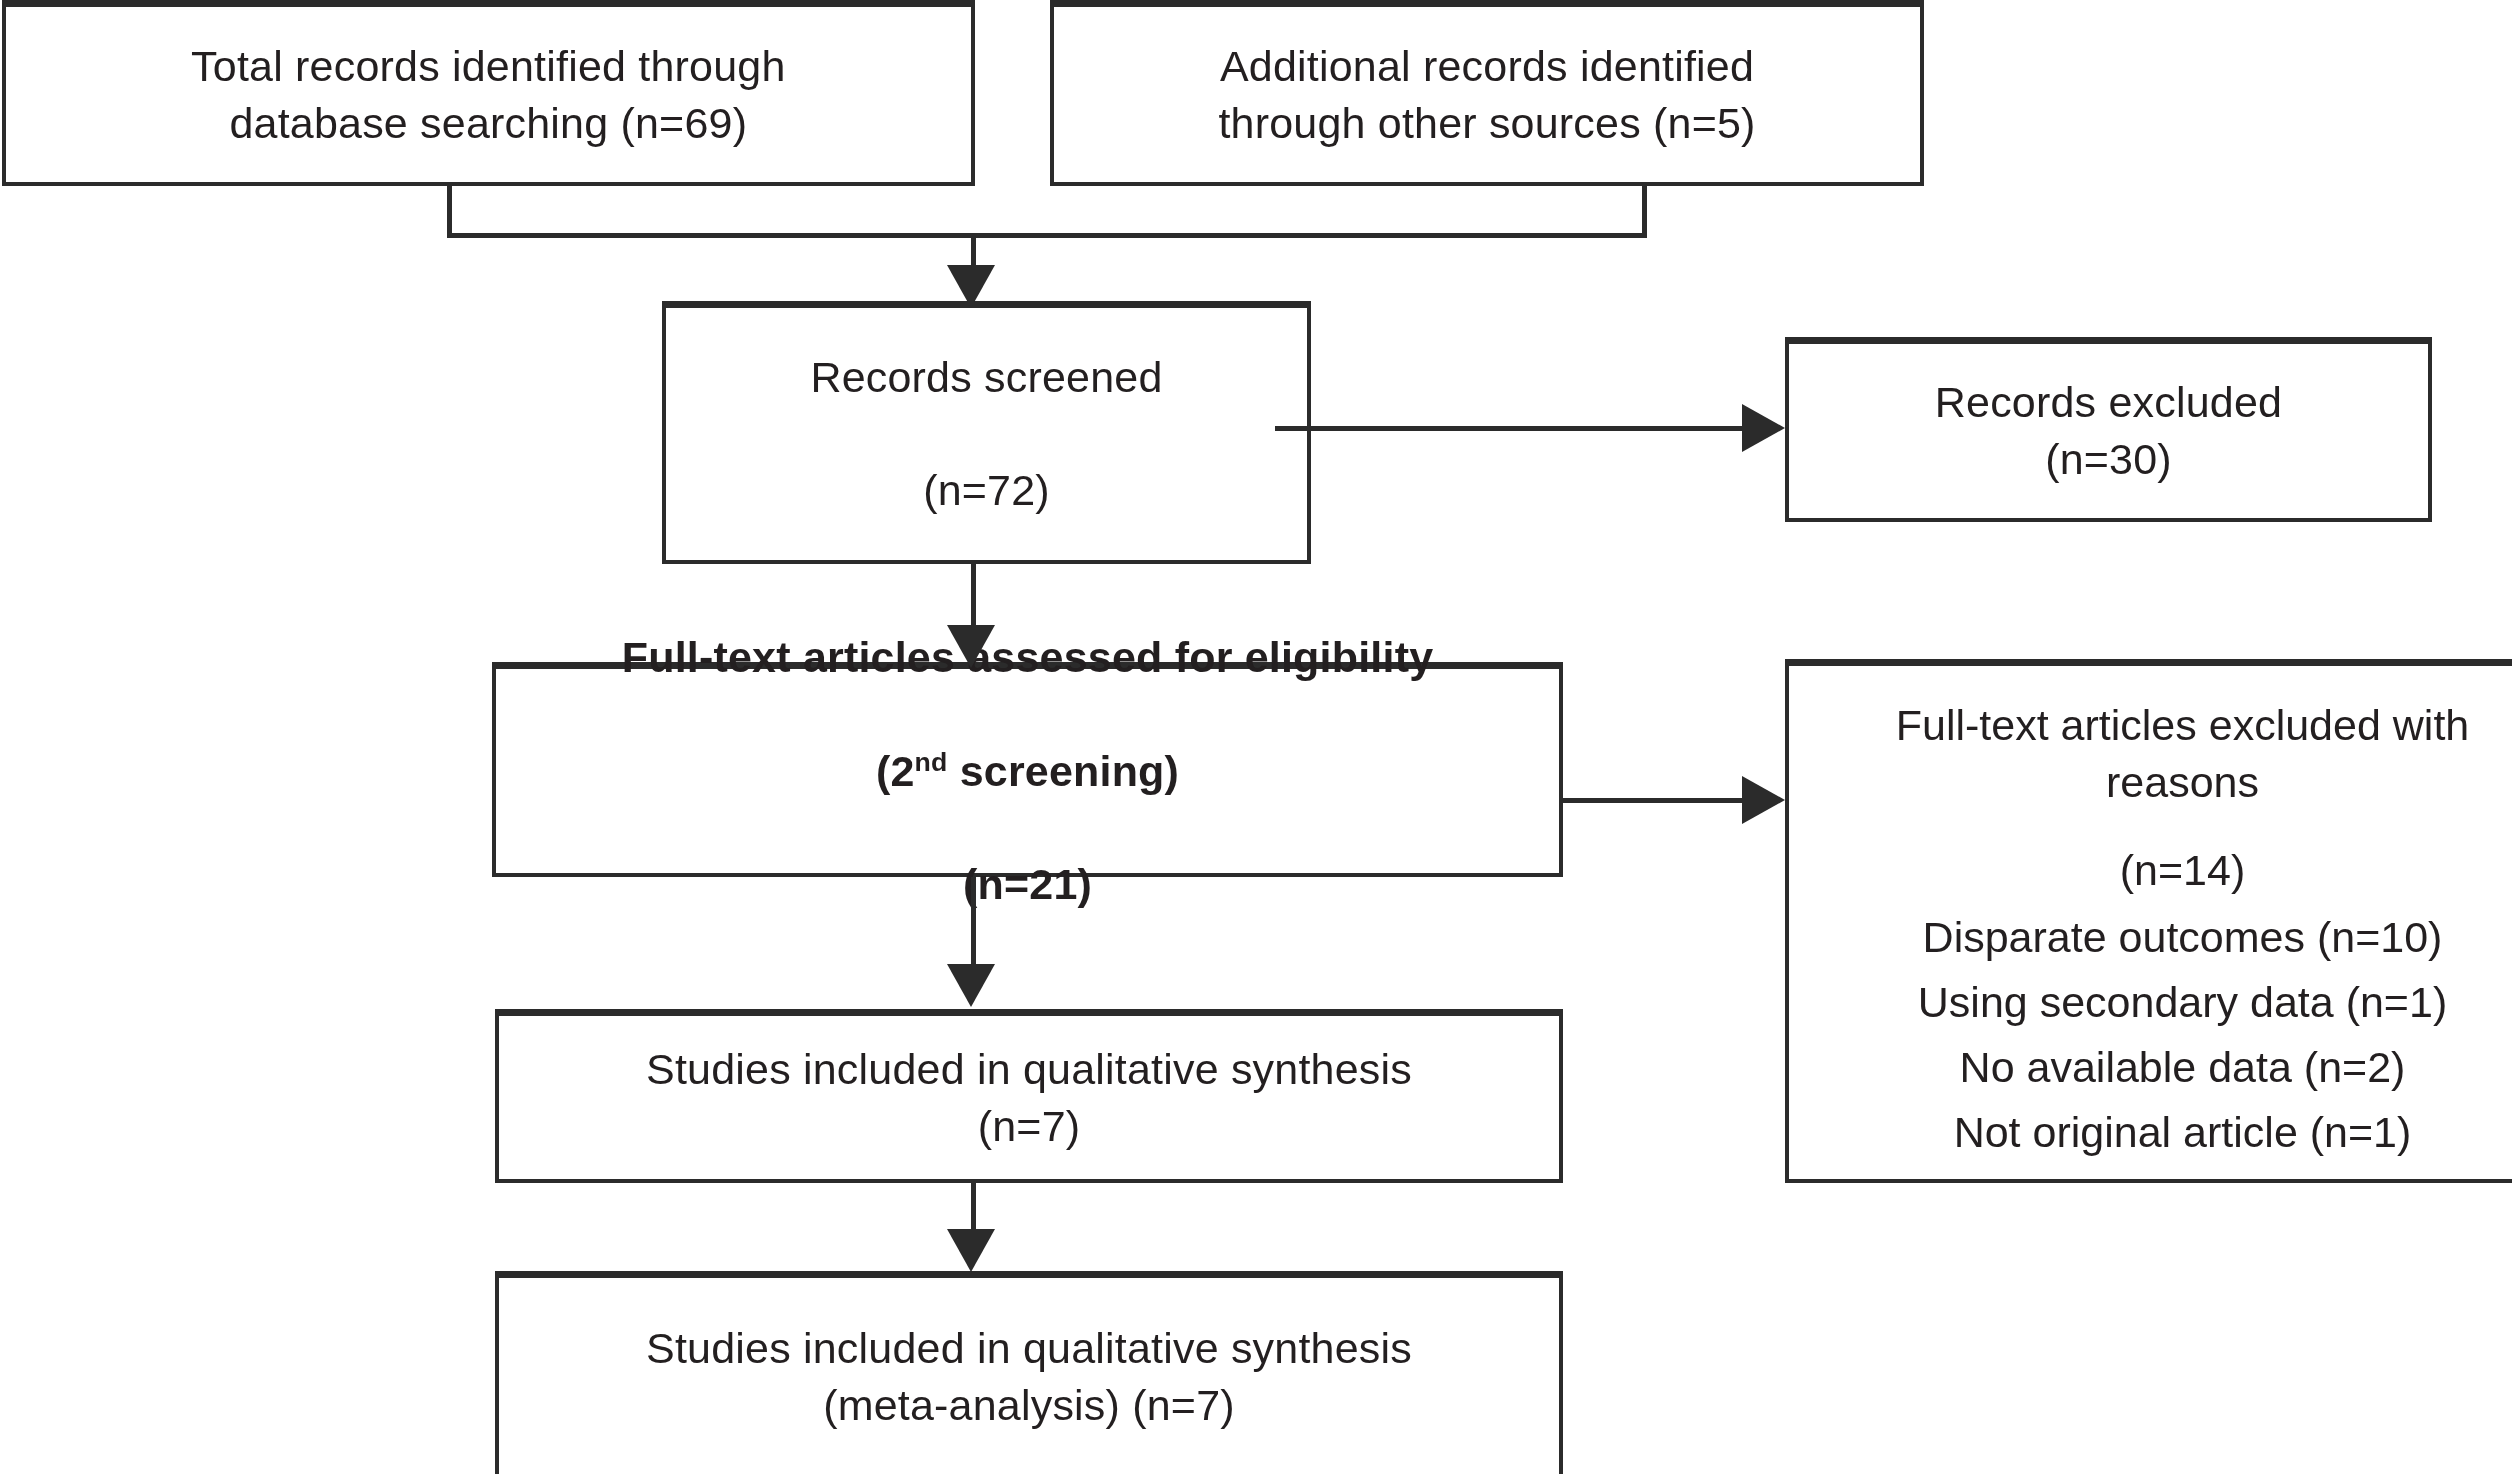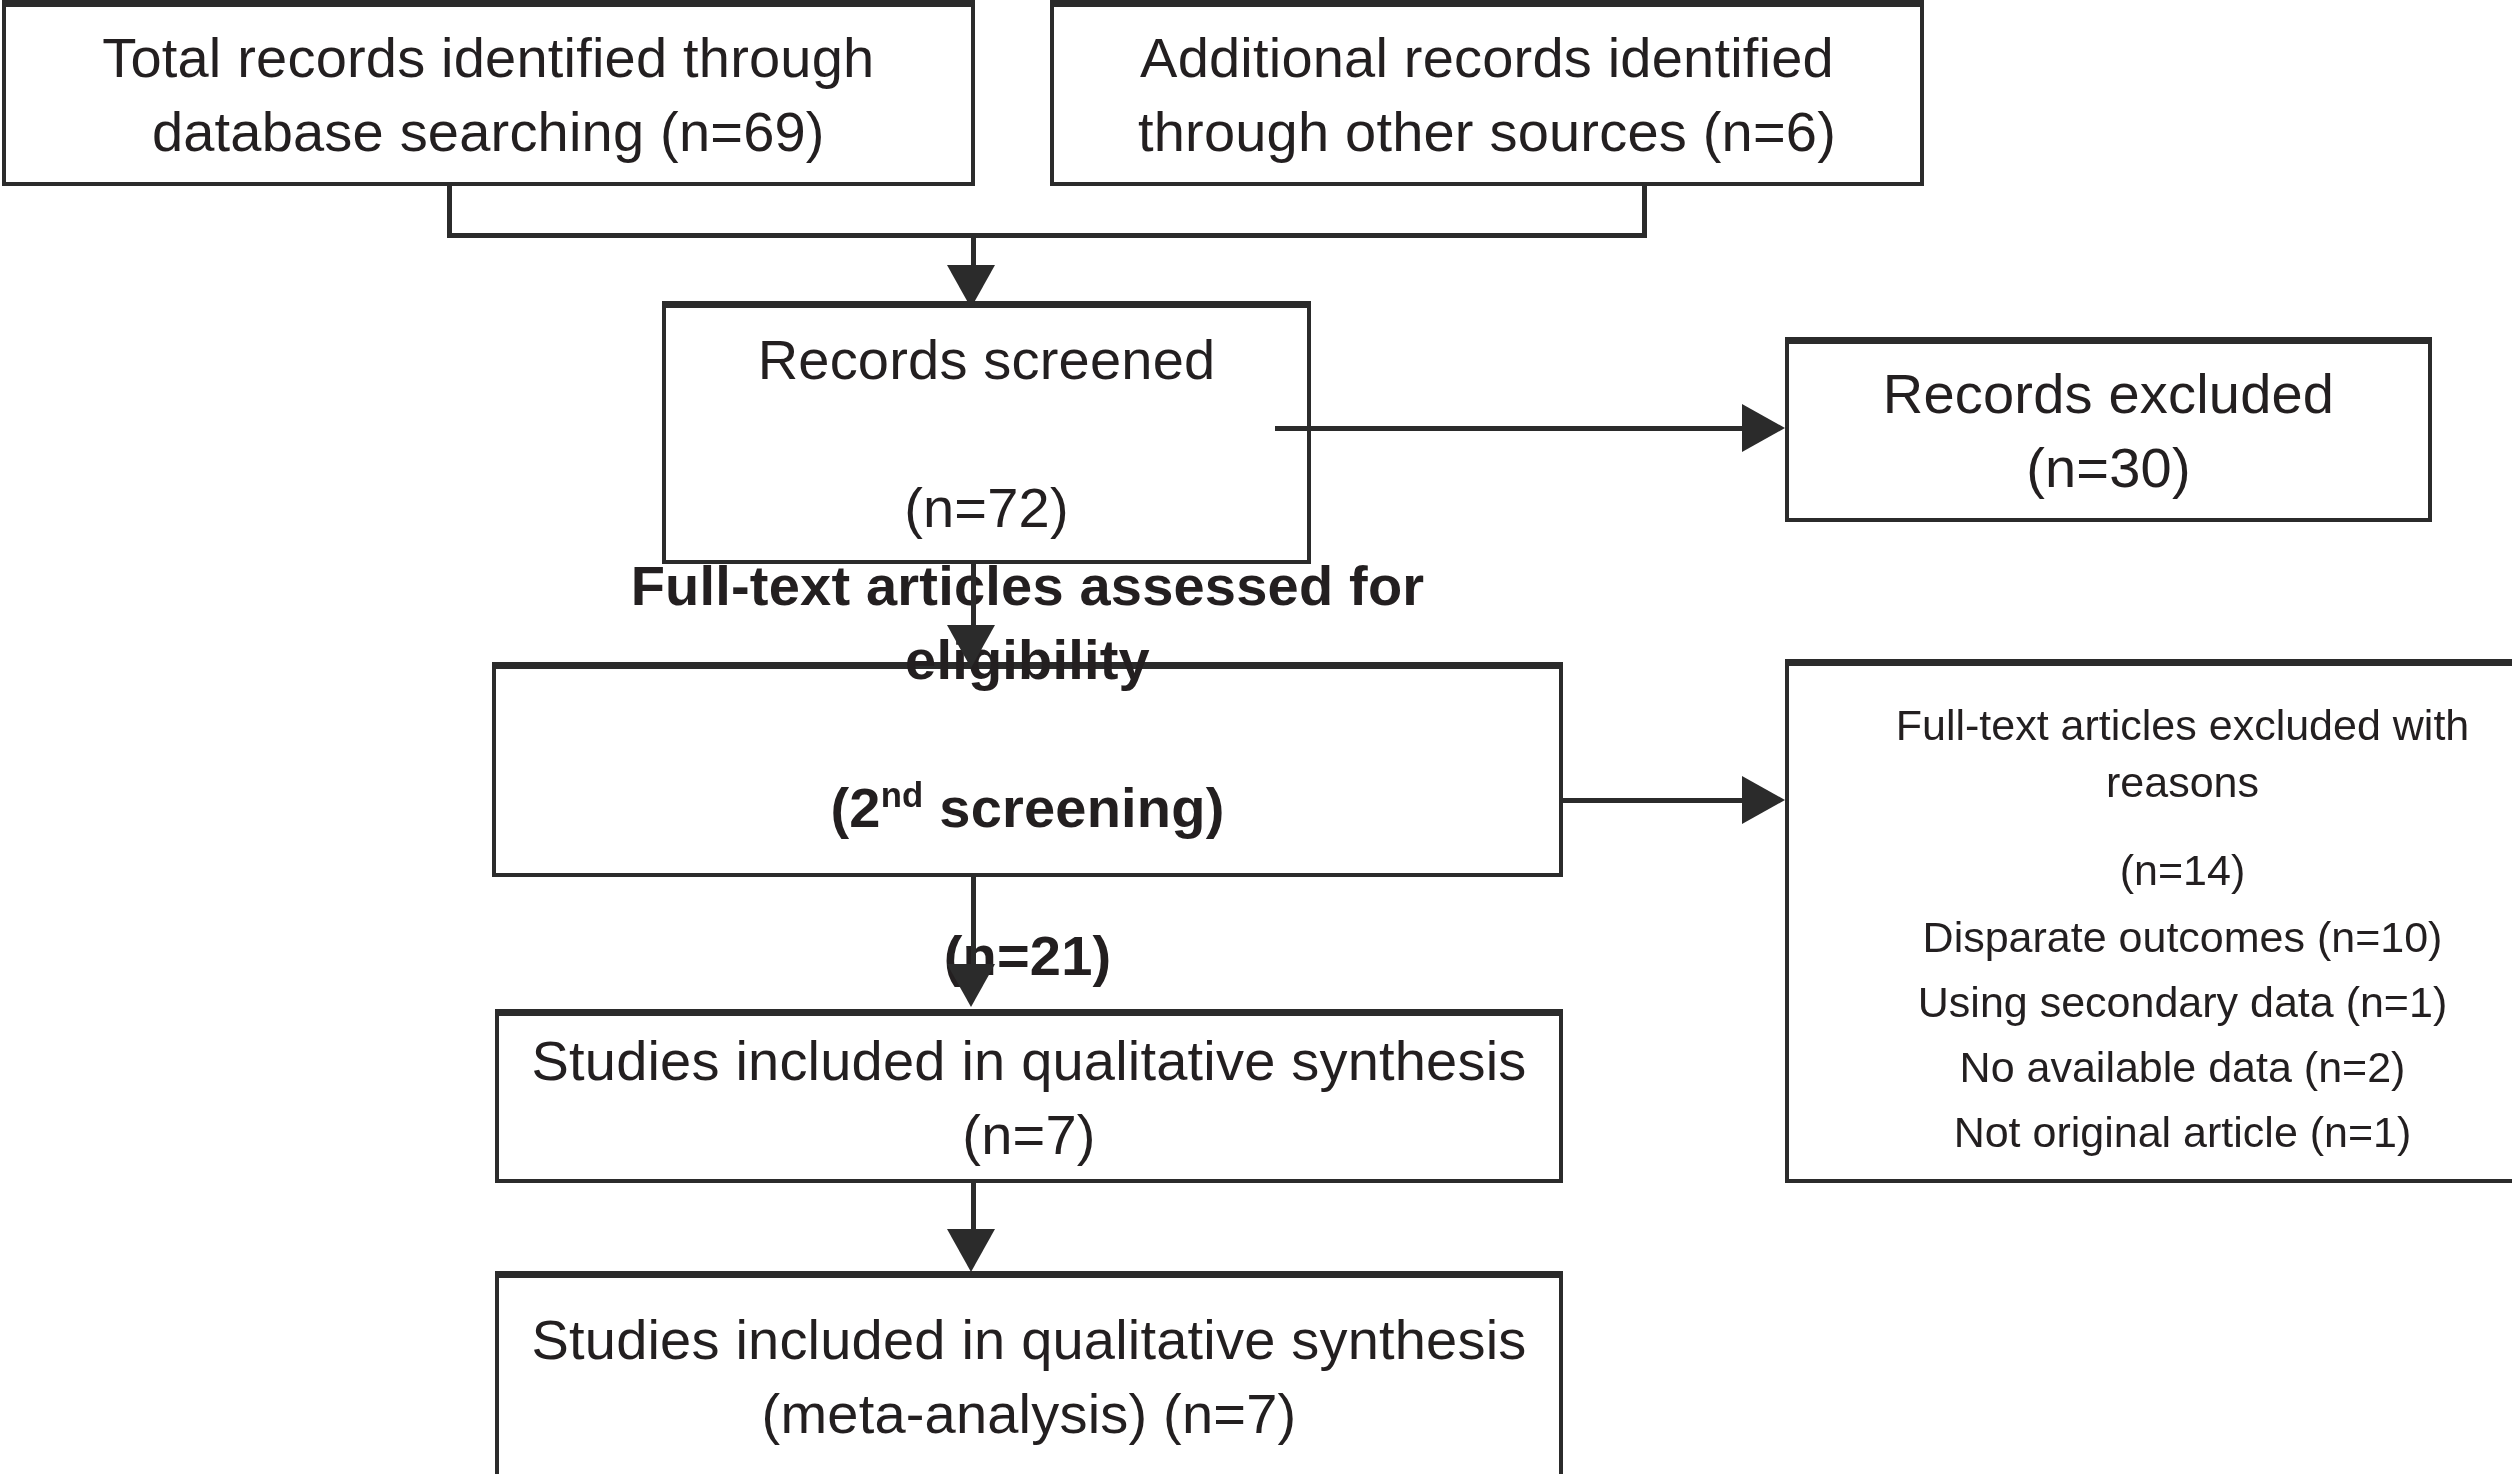--- a/index.html
+++ b/index.html
@@ -25,21 +25,21 @@
     background: #ffffff;
     border: 4.6px solid #2b2b2b;
     display: flex;
     align-items: center;
     justify-content: center;
     text-align: center;
   }
   .node .node-text {
     width: 100%;
     padding: 0 23px;
-    font-size: 56px;
+    font-size: 43px;
     line-height: 1.32;
     letter-spacing: 0.2px;
     white-space: pre-line;
   }
   
   #node-identified-db      { left: 1.8px;    top: 0px;    width: 973px; height: 186px; border-top-width: 7.4px; }
   #node-identified-other   { left: 1050px; top: 0px;    width: 874px;  height: 186px; border-top-width: 7.4px; }
   #node-records-screened   { left: 662px;  top: 301px;  width: 649px;  height: 263px; border-top-width: 7.4px; }
   #node-records-excluded   { left: 1785px; top: 337px;  width: 647px;  height: 185px; border-top-width: 7.4px; }
   #node-fulltext-assessed  { left: 492px;  top: 662px;  width: 1071px; height: 215px; border-top-width: 7.4px; font-weight: bold; }
@@ -106,21 +106,21 @@
 
 <div id="diagram">
 
   <div class="node" id="node-identified-db">
     <div class="node-text">Total records identified through
 database searching (n=69)</div>
   </div>
 
   <div class="node" id="node-identified-other">
     <div class="node-text">Additional records identified
-through other sources (n=6)</div>
+through other sources (n=5)</div>
   </div>
 
   <div class="node" id="node-records-screened">
     <div class="node-text">
       <div>Records screened</div>
       <div>(n=72)</div>
     </div>
   </div>
 
   <div class="node" id="node-records-excluded">

